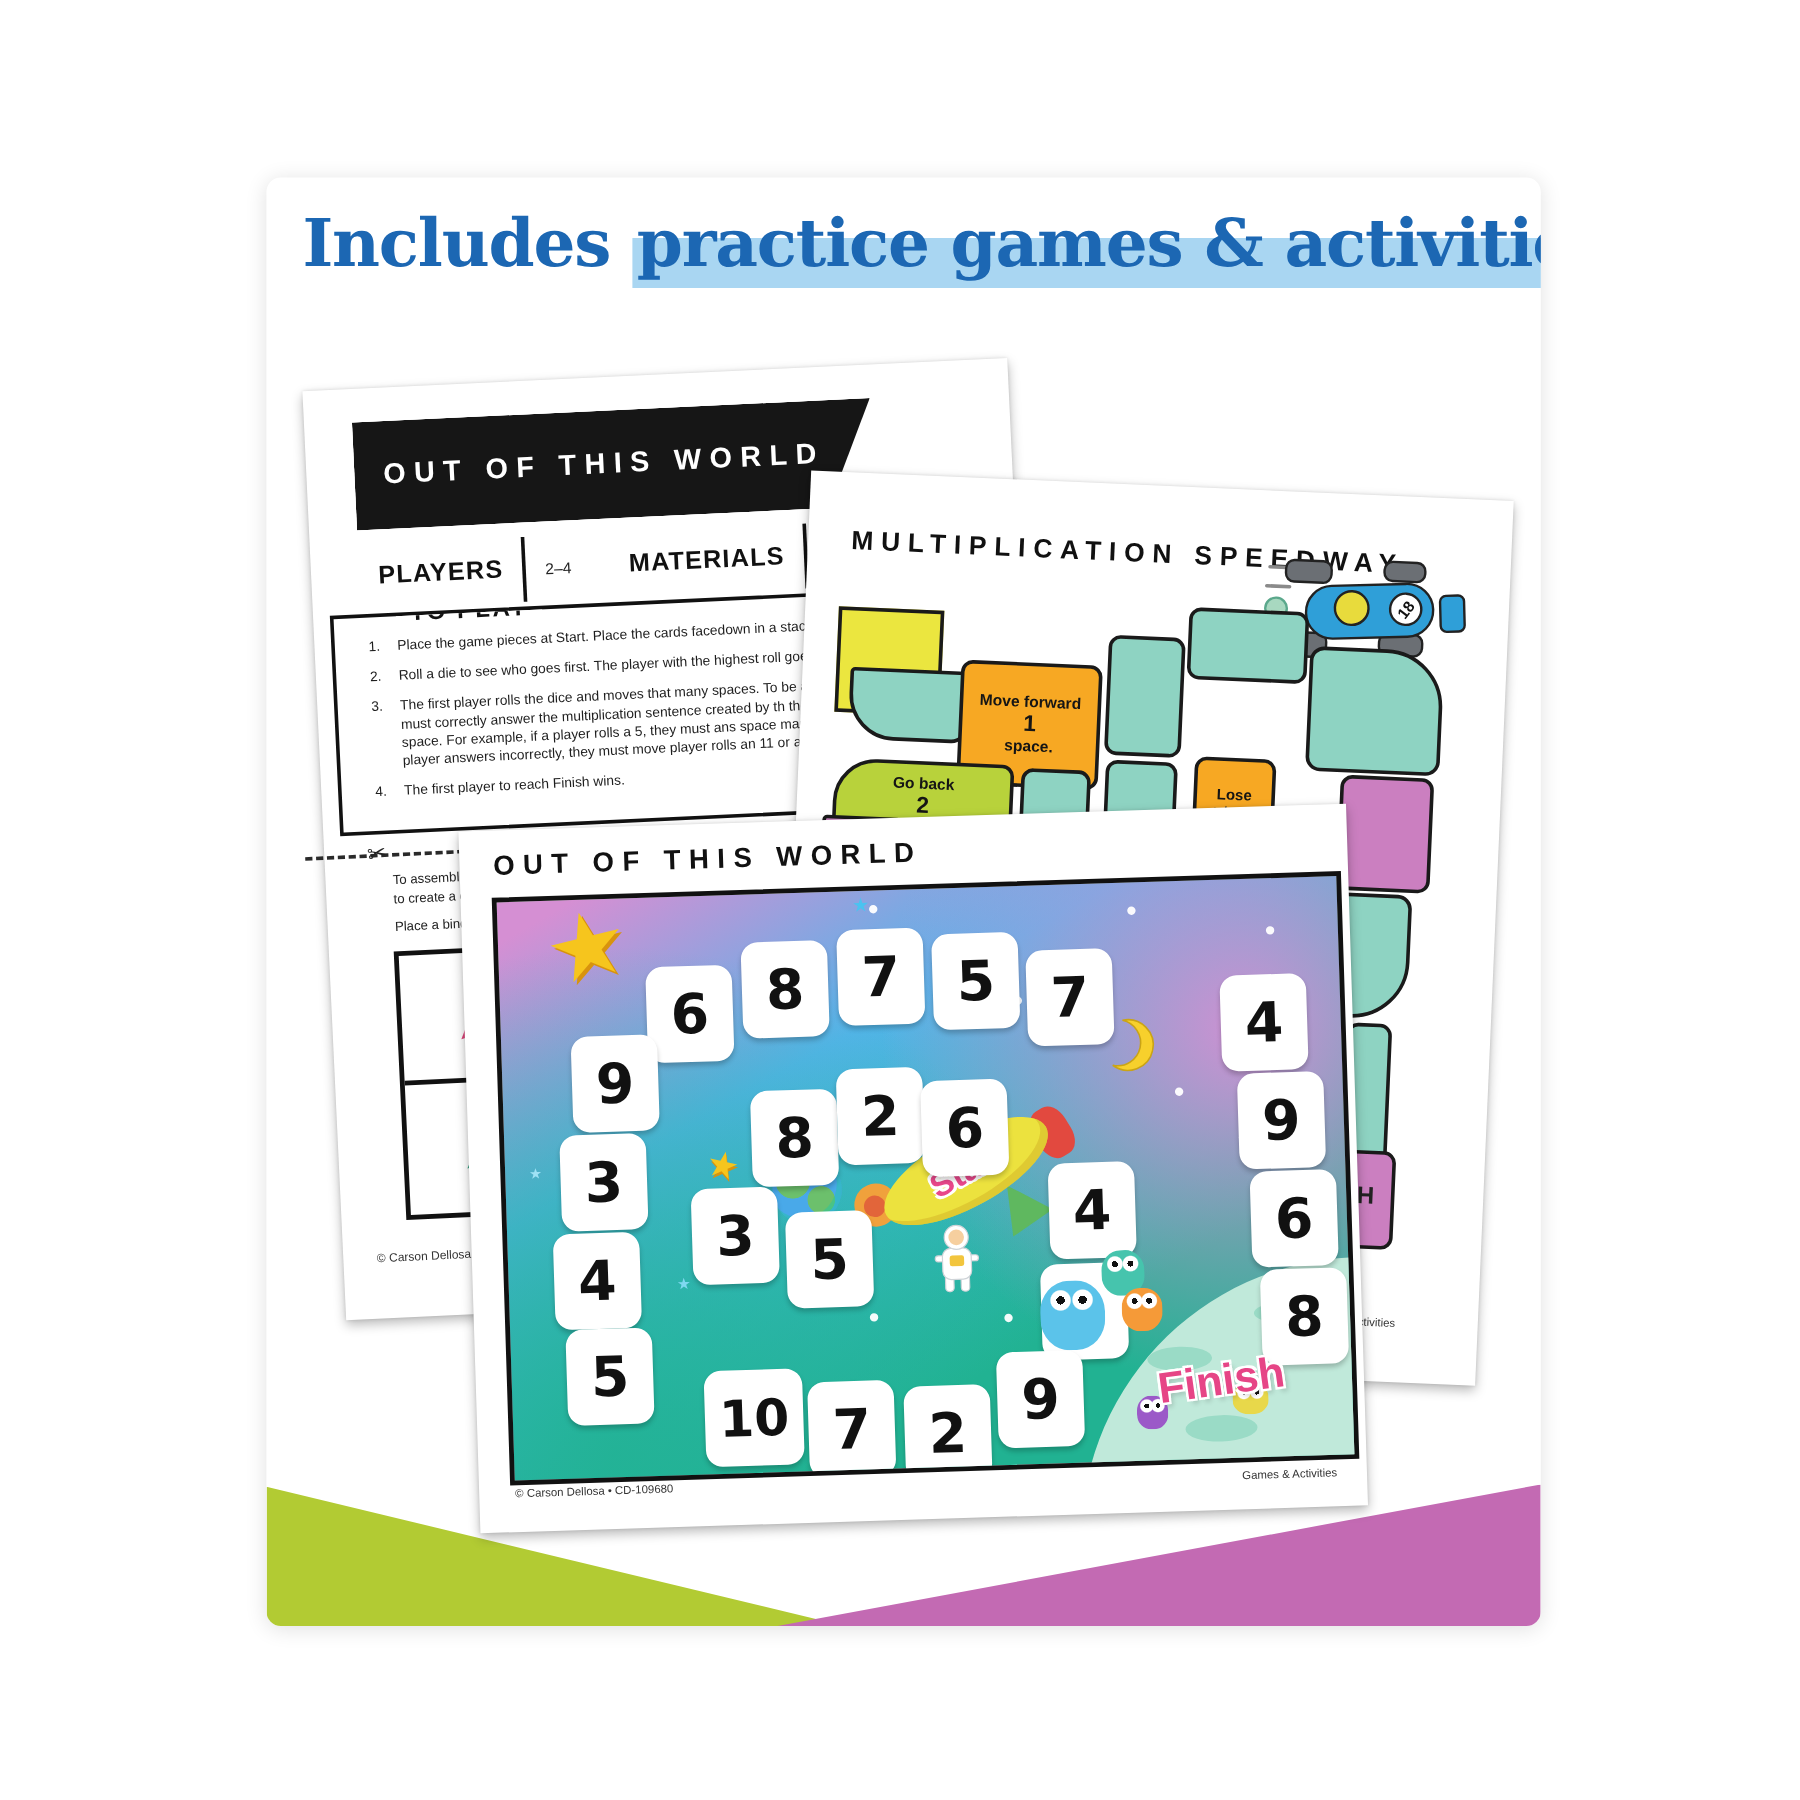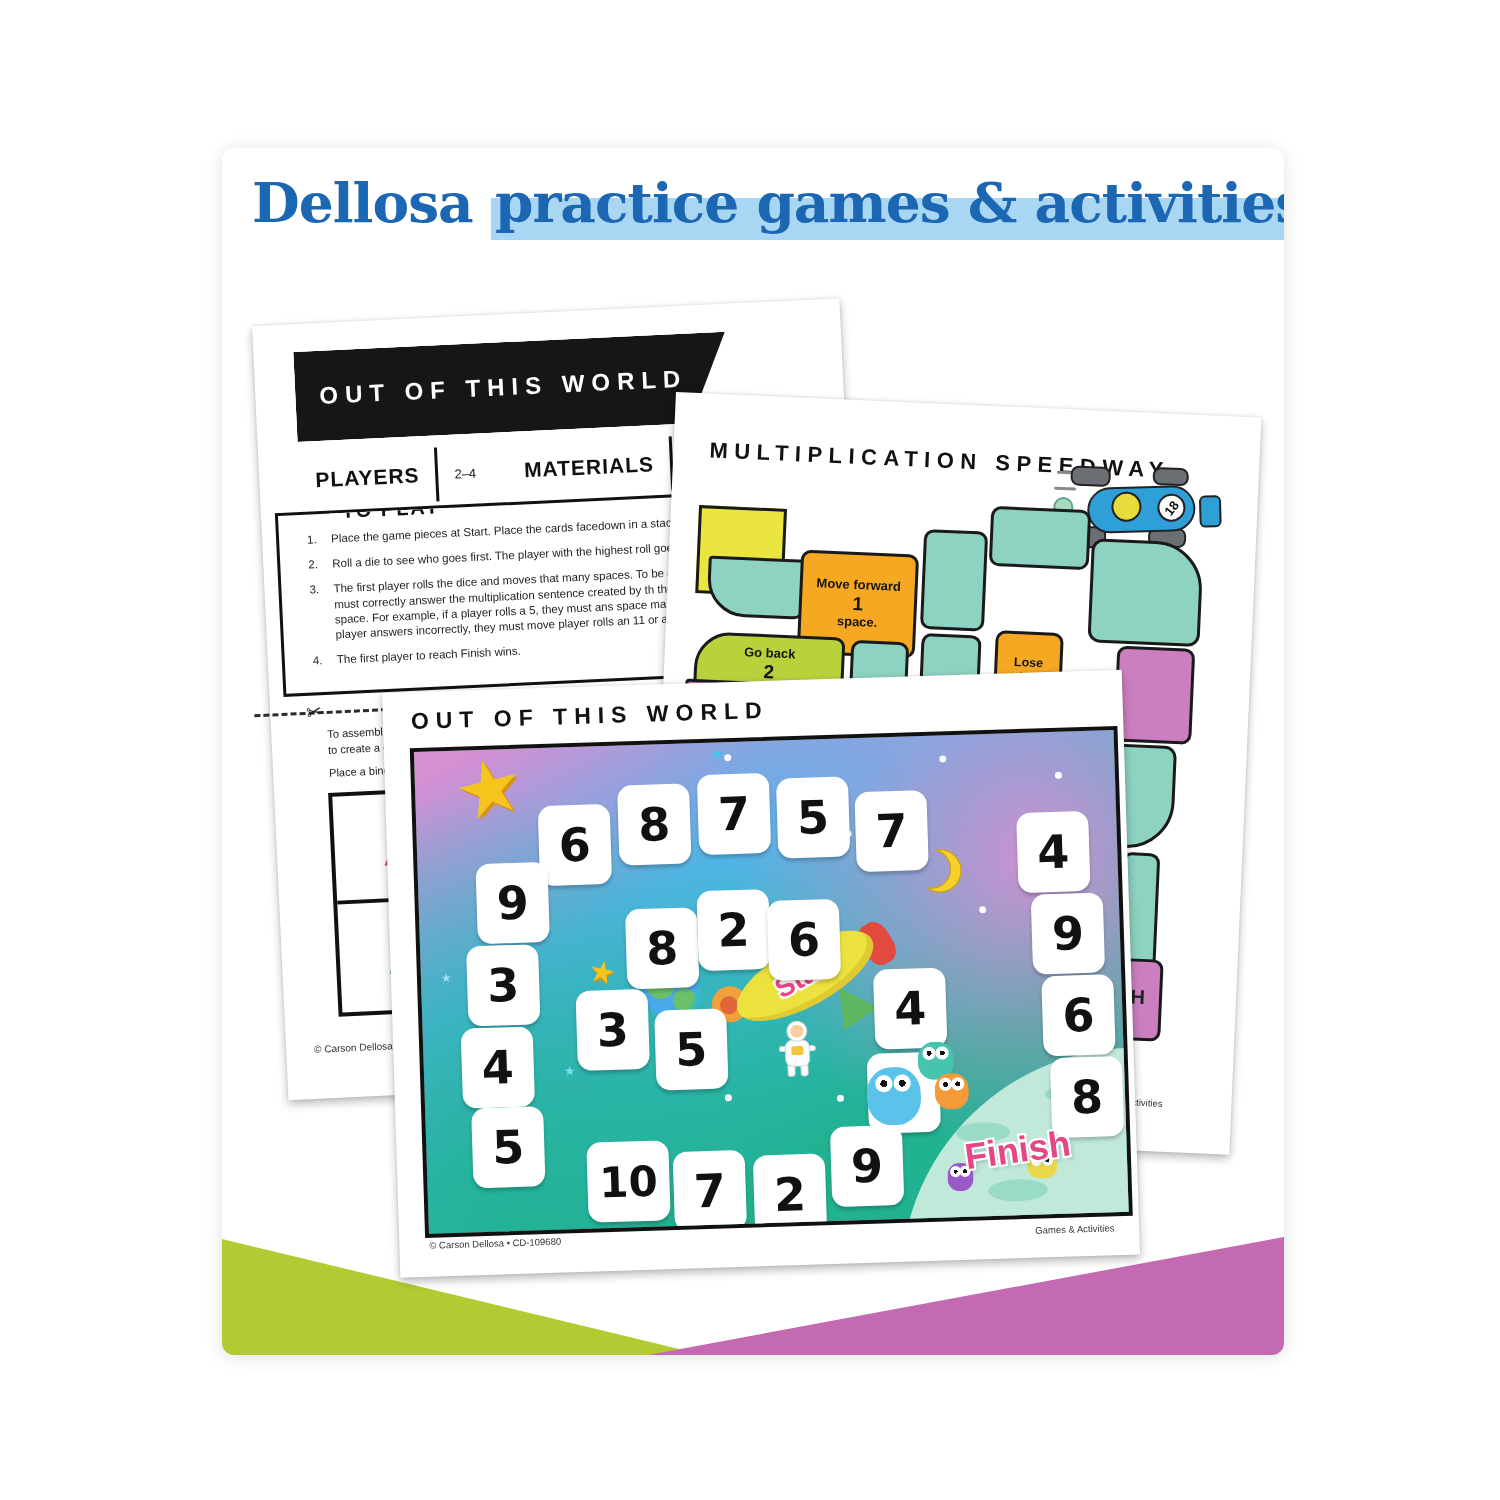--- a/index.html
+++ b/index.html
@@ -134,21 +134,21 @@
   .monster{position:absolute;border-radius:45%;}
   .p3footL{position:absolute;left:30px;top:548px;font-size:9.5px;color:#333;}
   .p3footR{position:absolute;left:636px;top:552px;font-size:9.5px;color:#333;white-space:nowrap;}
 </style>
 </head>
 <body>
 
 <div id="canvas">
  <div class="card">
 
-  <div class="hdr"><span>Dellosa </span><span class="hl">practice games &amp; activities</span></div>
+  <div class="hdr"><span>Includes </span><span class="hl">practice games &amp; activities</span></div>
 
   <div class="tri green"></div>
   <div class="tri purple"></div>
 
   <div class="page p1">
     <div class="banner">
       <span>OUT OF THIS WORLD</span>
     </div>
     <div class="meta">
       <span class="meta-label">PLAYERS</span>

